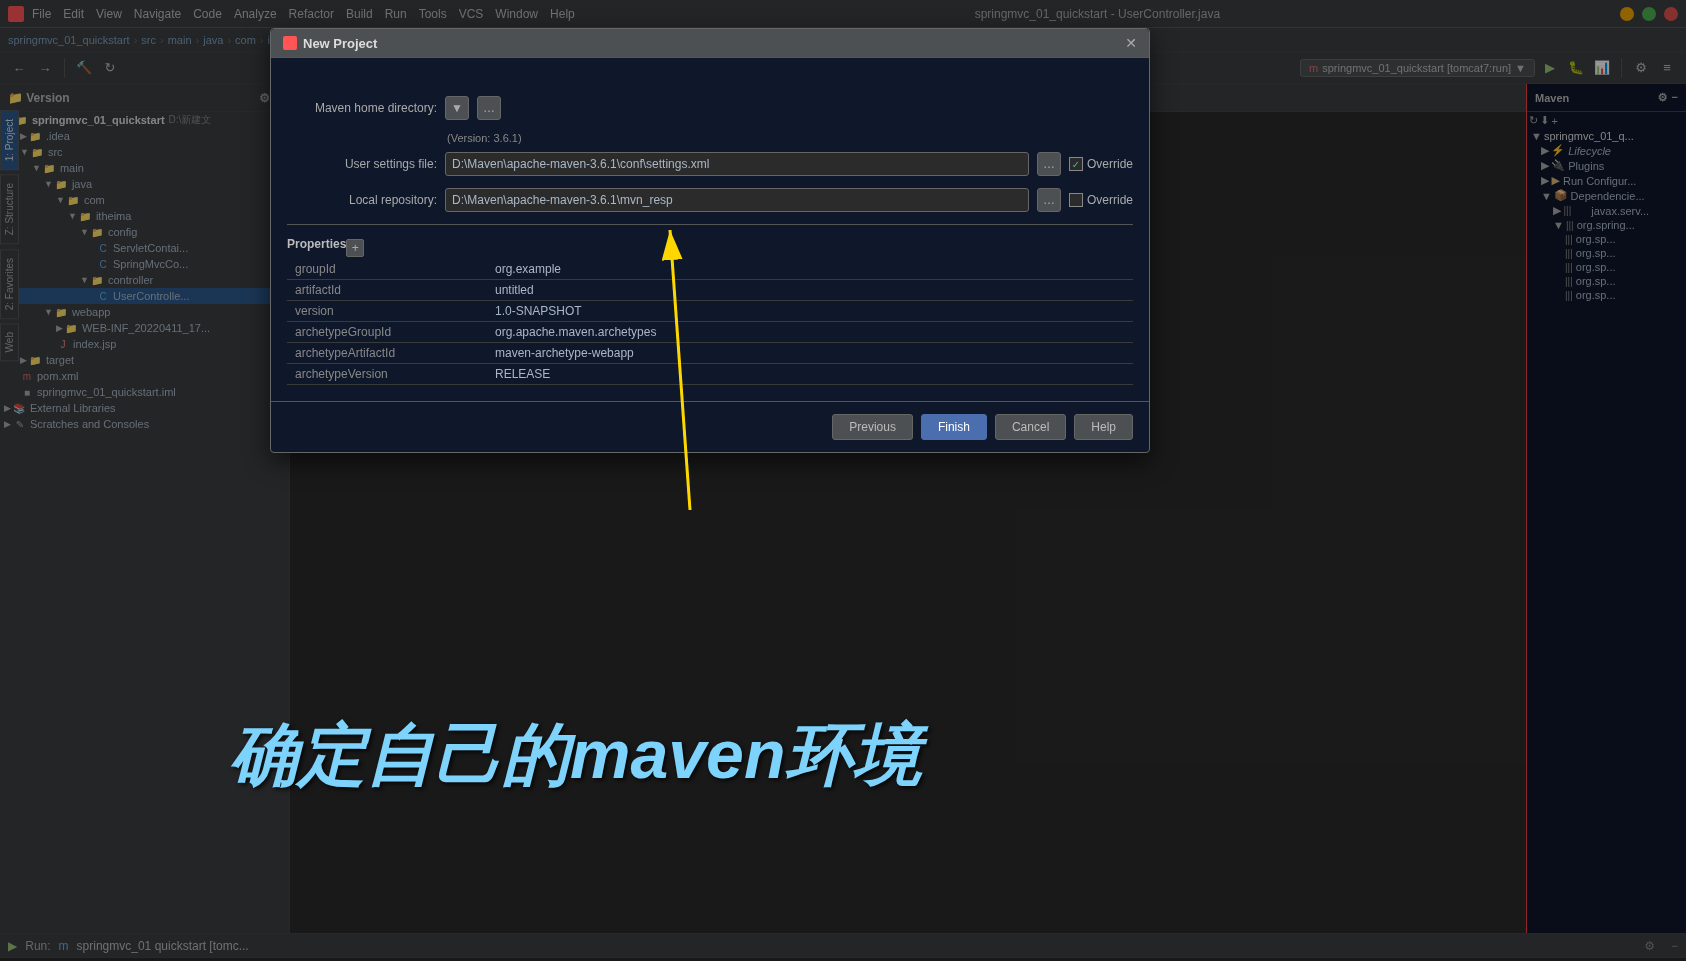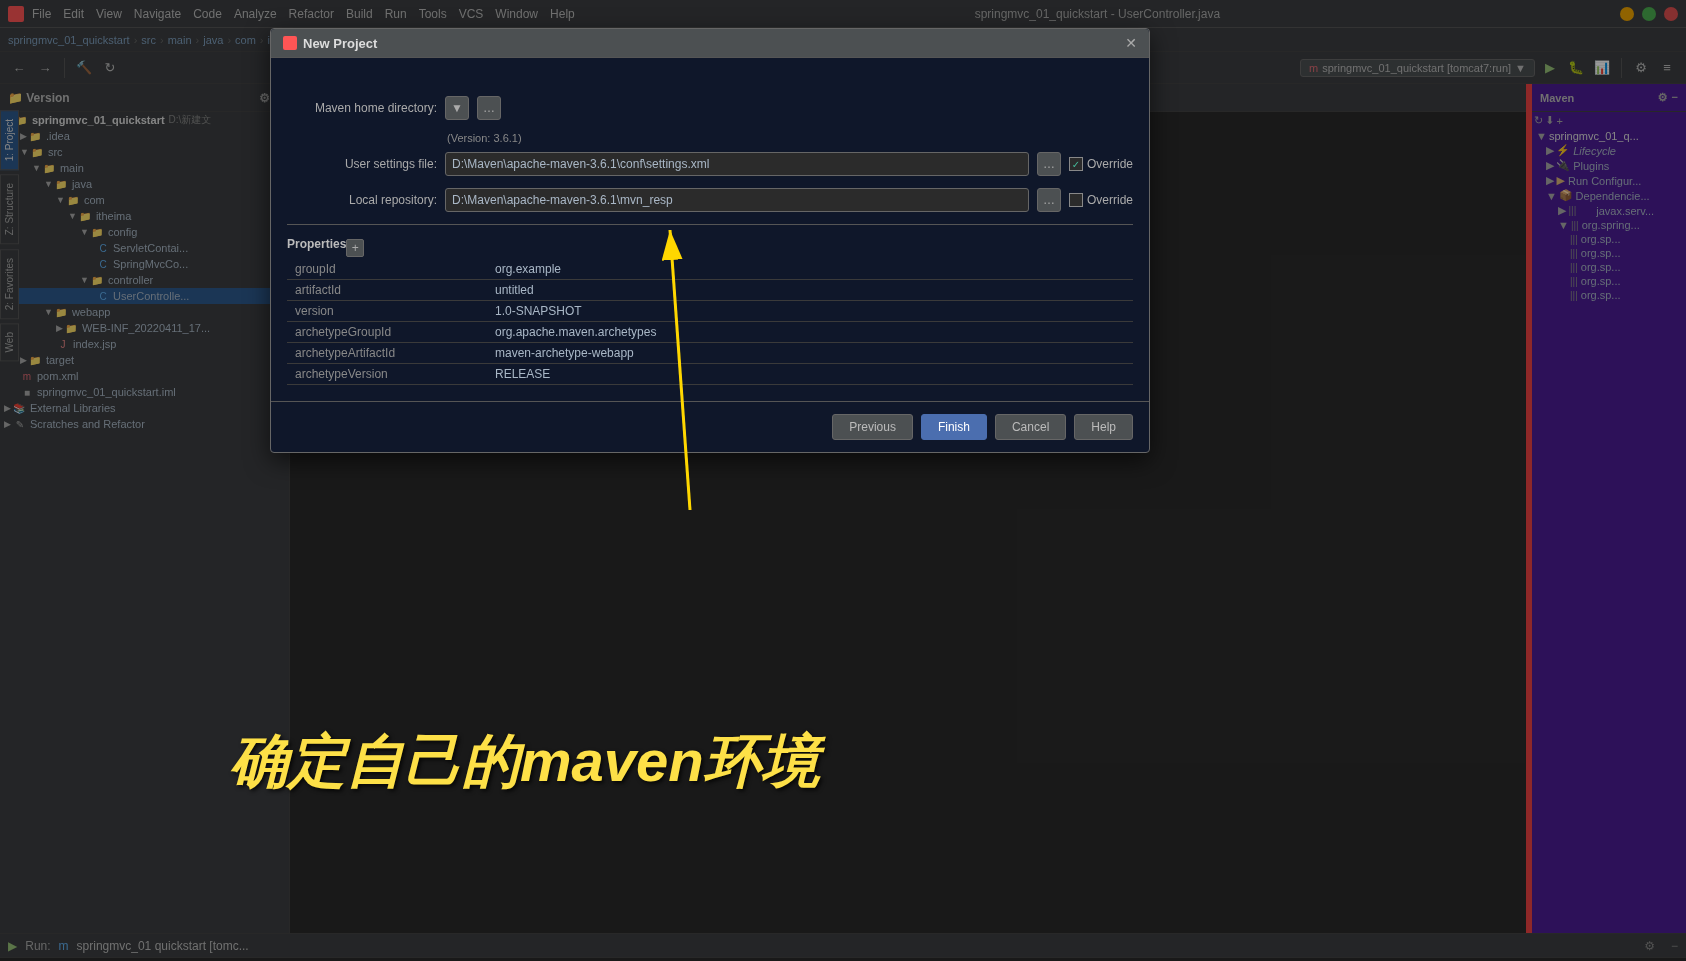--- a/index.html
+++ b/index.html
@@ -151,22 +151,22 @@
       gap: 4px;
     }
     .editor-tab.active {
       background: #2b2b2b;
       color: #e8e8e8;
     }
 
     
     .right-sidebar {
       width: 160px;
-      background: #4c1d95;
-      border-left: 6px solid #ef4444;
+      background: #0f172a;
+      border-left: 1px solid #ef4444;
       flex-shrink: 0;
       font-size: 11px;
     }
     .right-sidebar-header {
       display: flex;
       align-items: center;
       justify-content: space-between;
       padding: 4px 8px;
       border-bottom: 1px solid #444;
       font-weight: bold;
@@ -436,23 +436,23 @@
       position: absolute;
       z-index: 25;
       pointer-events: none;
     }
 
     
     .big-annotation {
       position: absolute;
       bottom: 160px;
       left: 230px;
-      font-size: 58px;
+      font-size: 68px;
       font-weight: bold;
-      color: #fde047;
+      color: #7dd3fc;
       z-index: 25;
       pointer-events: none;
       font-style: italic;
       text-shadow: 2px 2px 4px rgba(0,0,0,0.8);
       font-family: 'SimHei', 'Microsoft YaHei', Arial, sans-serif;
     }
     .vtab {
       writing-mode: vertical-rl;
       text-orientation: mixed;
       background: #3c3f41;
@@ -638,21 +638,21 @@
         <span>springmvc_01_quickstart.iml</span>
       </div>
       <div class="tree-item" style="padding-left:4px;">
         <span class="arrow">▶</span>
         <span class="icon" style="color:#dcb67a;">📚</span>
         <span>External Libraries</span>
       </div>
       <div class="tree-item" style="padding-left:4px;">
         <span class="arrow">▶</span>
         <span class="icon" style="color:#aaa;">✎</span>
-        <span>Scratches and Refactor</span>
+        <span>Scratches and Consoles</span>
       </div>
     </div>
   </div>
 
   <div class="center-content">
     <div class="editor-tabs">
       <div class="editor-tab active">
         <span style="color:#61afef;">C</span>
         <span>Controller.java</span>
         <span style="margin-left:4px;font-size:10px;color:#888;">×</span>

